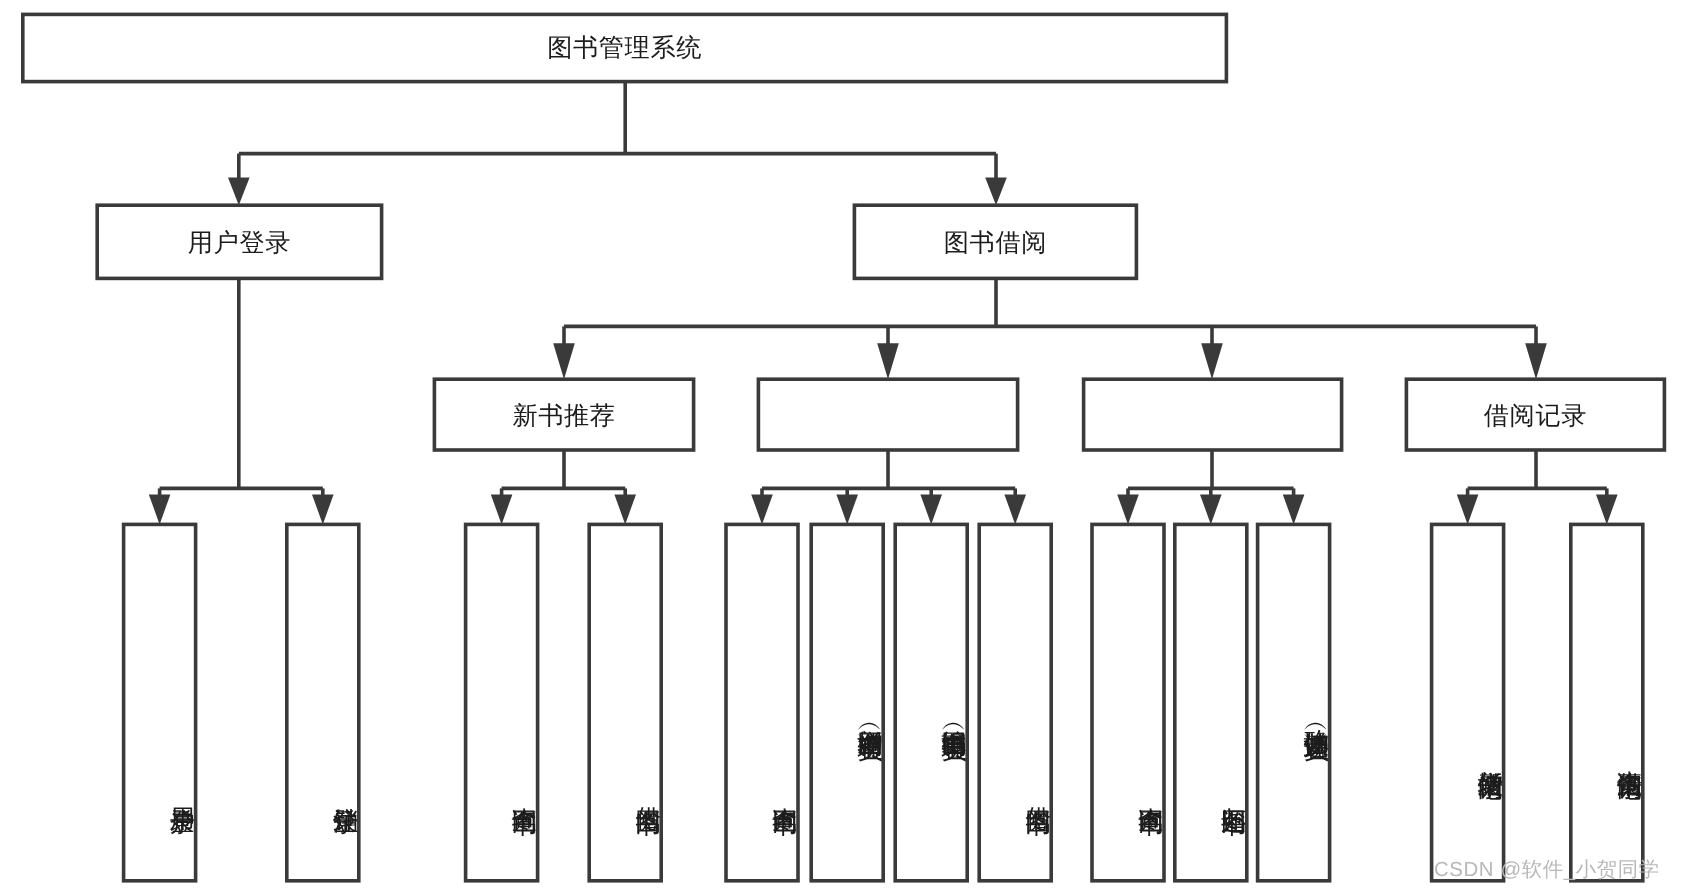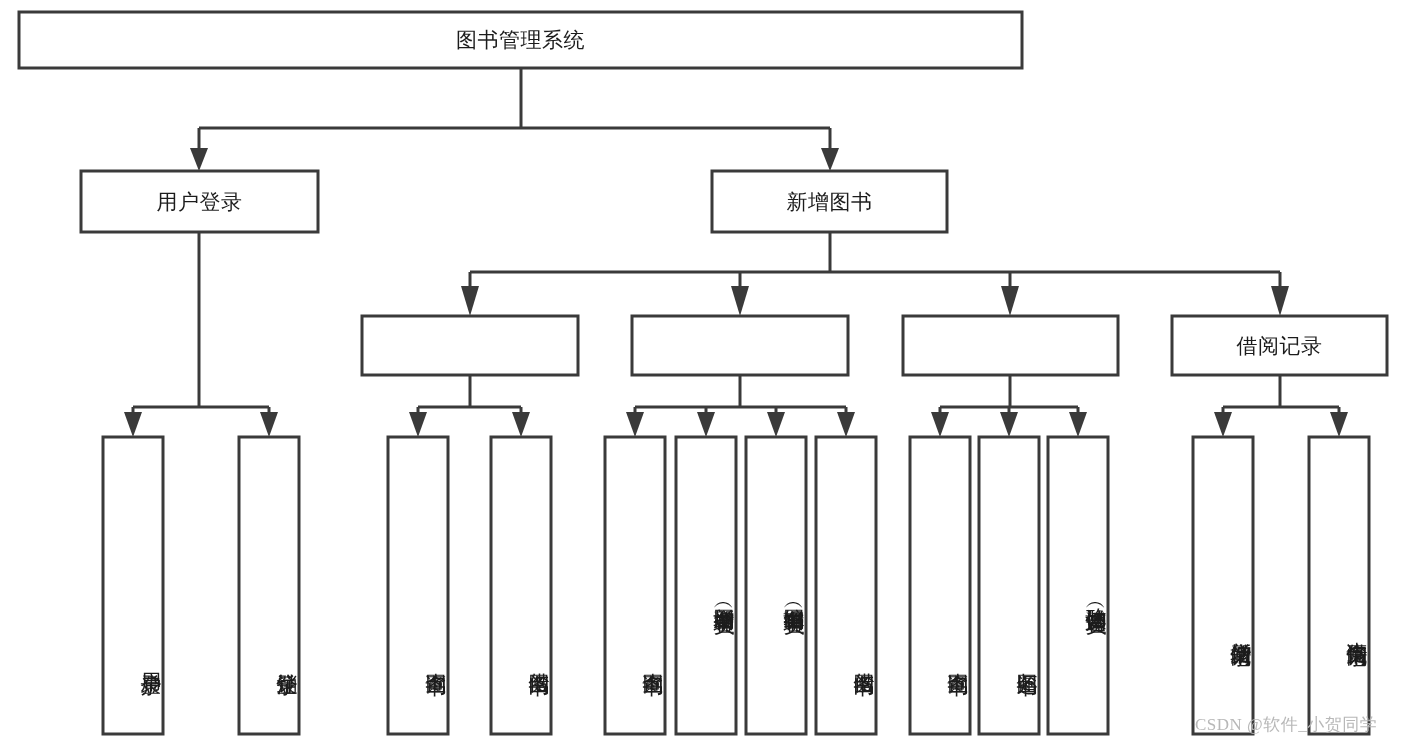--- a/index.html
+++ b/index.html
@@ -64,21 +64,21 @@
     line-height: 1.18;
     color: #1c1c1c;
     font-family: "Liberation Sans", sans-serif;
     letter-spacing: 1px;
     pointer-events: none;
   }
   .watermark {
     position: absolute;
     font-size: 17px;
     color: #b8b8b8;
-    font-family: Liberation Serif, serif;
+    font-family: Liberation Sans, sans-serif;
     white-space: nowrap;
     letter-spacing: 0.5px;
   }
 </style>
 </head>
 <body>
 
 <div id="diagram-root">
 
   <svg id="diagram-svg" viewBox="0 0 1405 747">
@@ -186,22 +186,23 @@
 
     <rect class="node-box" x="1193" y="437" width="60" height="297"></rect>
     <rect class="node-box" x="1309" y="437" width="60" height="297"></rect>
 
   </svg>
 
   <div class="node-label-h" style="left:19px; top:12px; width:1003px; height:56px;">图书管理系统</div>
 
   <div class="node-label-h" style="left:81px; top:171px; width:237px; height:61px;">用户登录</div>
 
-  <div class="node-label-h" style="left:712px; top:171px; width:235px; height:61px;">新增图书</div>
-
+  <div class="node-label-h" style="left:712px; top:171px; width:235px; height:61px;">图书借阅</div>
+
+  <div class="node-label-h" style="left:362px; top:316px; width:216px; height:59px;">新书推荐</div>
 
 
 
   <div class="node-label-h" style="left:1172px; top:316px; width:215px; height:59px;border-radius:13px;">借阅记录</div>
 
   <div class="node-label-v" style="left:103px; top:437px; width:60px; height:297px; padding-top:72px;">用户登录</div>
 
   <div class="node-label-v" style="left:239px; top:437px; width:60px; height:297px; padding-top:72px;">注销登录</div>
 
   <div class="node-label-v" style="left:388px; top:437px; width:60px; height:297px; padding-top:72px;">查询图书</div>

